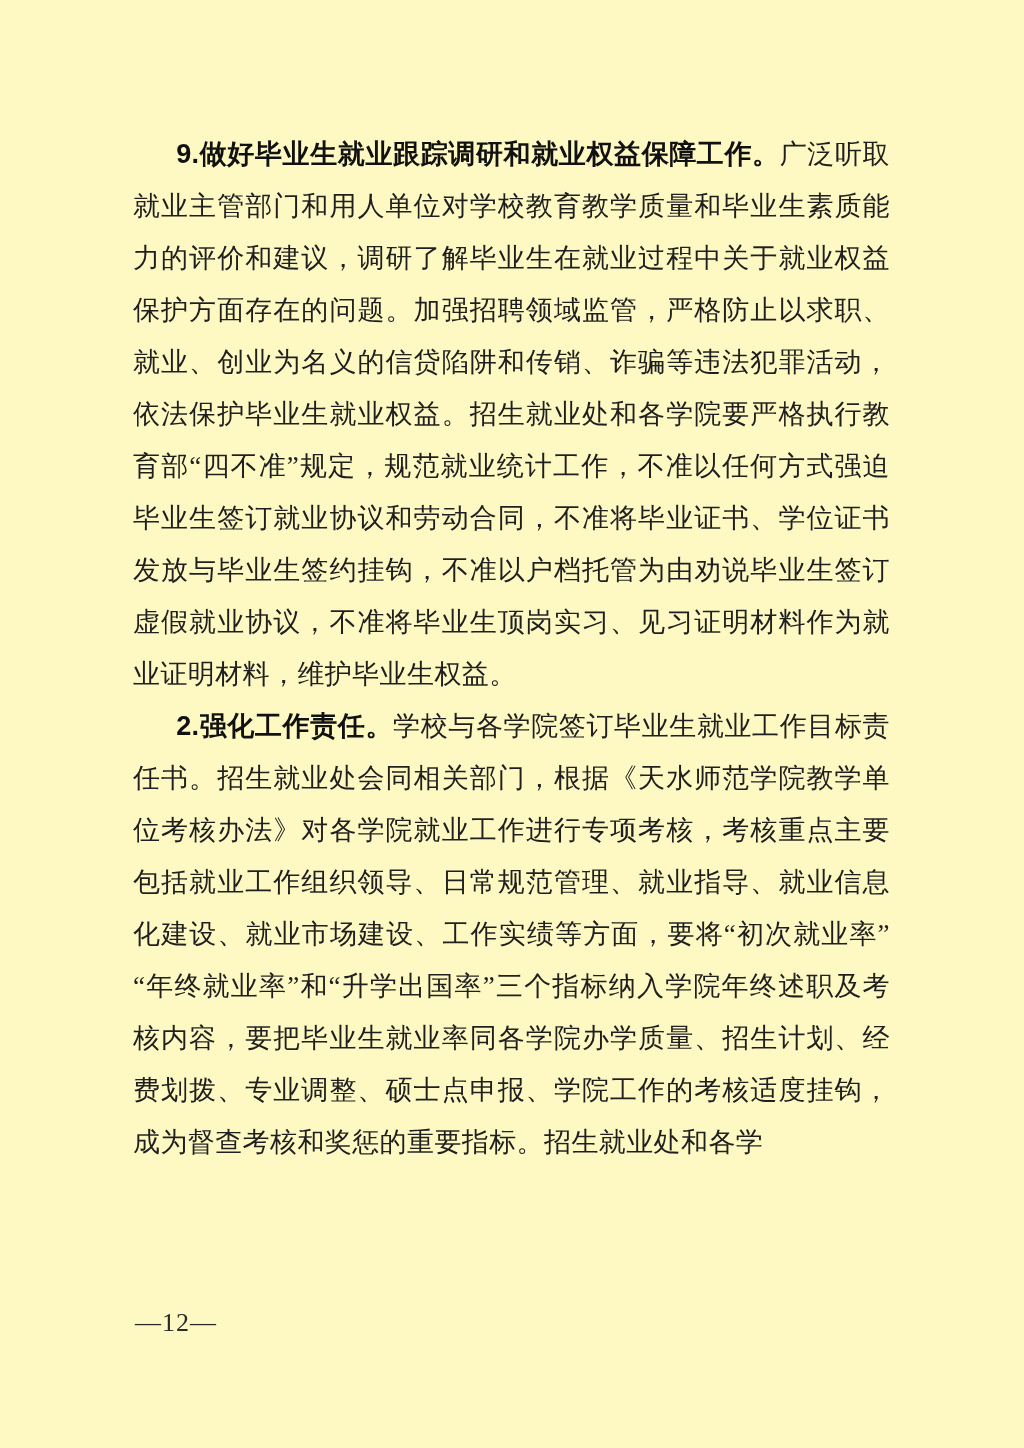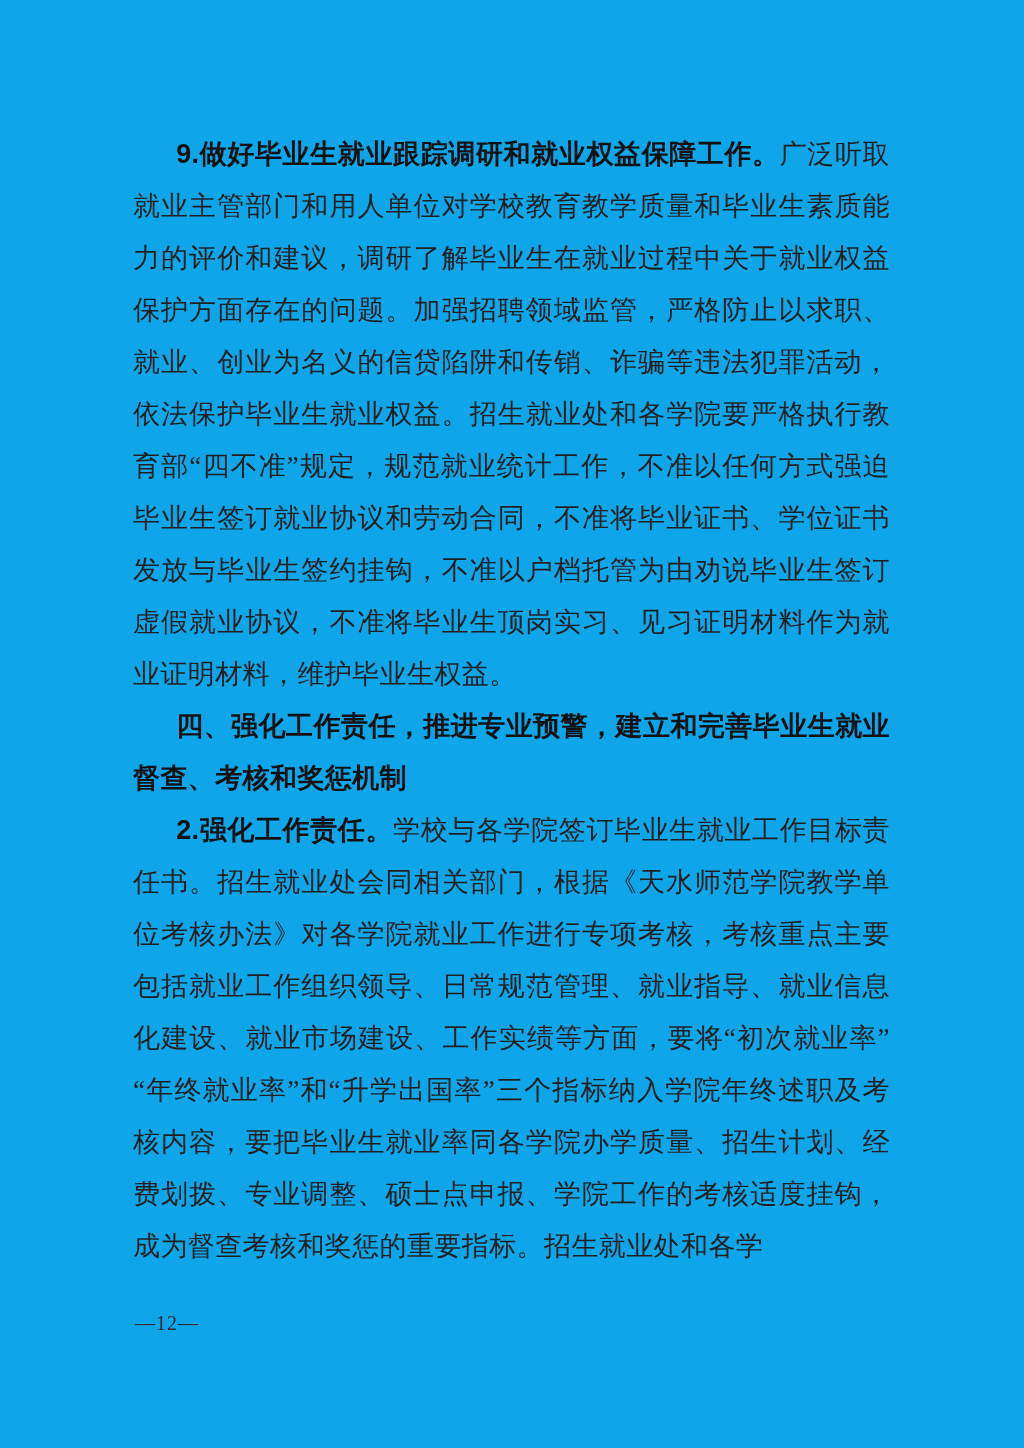--- a/index.html
+++ b/index.html
@@ -11,21 +11,21 @@
     height: 1448px;
     background: #ffffff;
     position: relative;
     overflow: hidden;
     font-family: "Liberation Serif", serif;
     color: #1f1f1f;
   }
   .page {
     position: absolute;
     inset: 0;
-    background: #0ea5e9;
+    background: #fef9c3;
   }
   .text-block {
     position: absolute;
     left: 133px;
     top: 128px;
     width: 757px;
   }
   .para {
     margin: 0;
     padding: 0;
@@ -44,37 +44,36 @@
   }
   .para.heading {
     font-family: "Liberation Sans", sans-serif;
     font-weight: bold;
     color: #111111;
   }
   .page-footer {
     position: absolute;
     left: 135px;
     top: 1306px;
-    font-size: 20px;
+    font-size: 26px;
     line-height: 34px;
     letter-spacing: 1px;
     color: #2a2a2a;
     font-family: "Liberation Serif", serif;
   }
 </style>
 </head>
 <body>
 
 <div class="page">
 
   <div class="text-block">
 
     <p class="para"><span class="lead">9.做好毕业生就业跟踪调研和就业权益保障工作。</span><span>广泛听取就业主管部门和用人单位对学校教育教学质量和毕业生素质能力的评价和建议，调研了解毕业生在就业过程中关于就业权益保护方面存在的问题。加强招聘领域监管，严格防止以求职、就业、创业为名义的信贷陷阱和传销、诈骗等违法犯罪活动，依法保护毕业生就业权益。招生就业处和各学院要严格执行教育部“四不准”规定，规范就业统计工作，不准以任何方式强迫毕业生签订就业协议和劳动合同，不准将毕业证书、学位证书发放与毕业生签约挂钩，不准以户档托管为由劝说毕业生签订虚假就业协议，不准将毕业生顶岗实习、见习证明材料作为就业证明材料，维护毕业生权益。</span></p>
 
-    <p class="para heading">四、强化工作责任，推进专业预警，建立和完善毕业生就业督查、考核和奖惩机制</p>
 
     <p class="para"><span class="lead">2.强化工作责任。</span><span>学校与各学院签订毕业生就业工作目标责任书。招生就业处会同相关部门，根据《天水师范学院教学单位考核办法》对各学院就业工作进行专项考核，考核重点主要包括就业工作组织领导、日常规范管理、就业指导、就业信息化建设、就业市场建设、工作实绩等方面，要将“初次就业率”“年终就业率”和“升学出国率”三个指标纳入学院年终述职及考核内容，要把毕业生就业率同各学院办学质量、招生计划、经费划拨、专业调整、硕士点申报、学院工作的考核适度挂钩，成为督查考核和奖惩的重要指标。招生就业处和各学</span></p>
 
   </div>
 
   <div class="page-footer">—12—</div>
 
 </div>
 
 </body></html>

